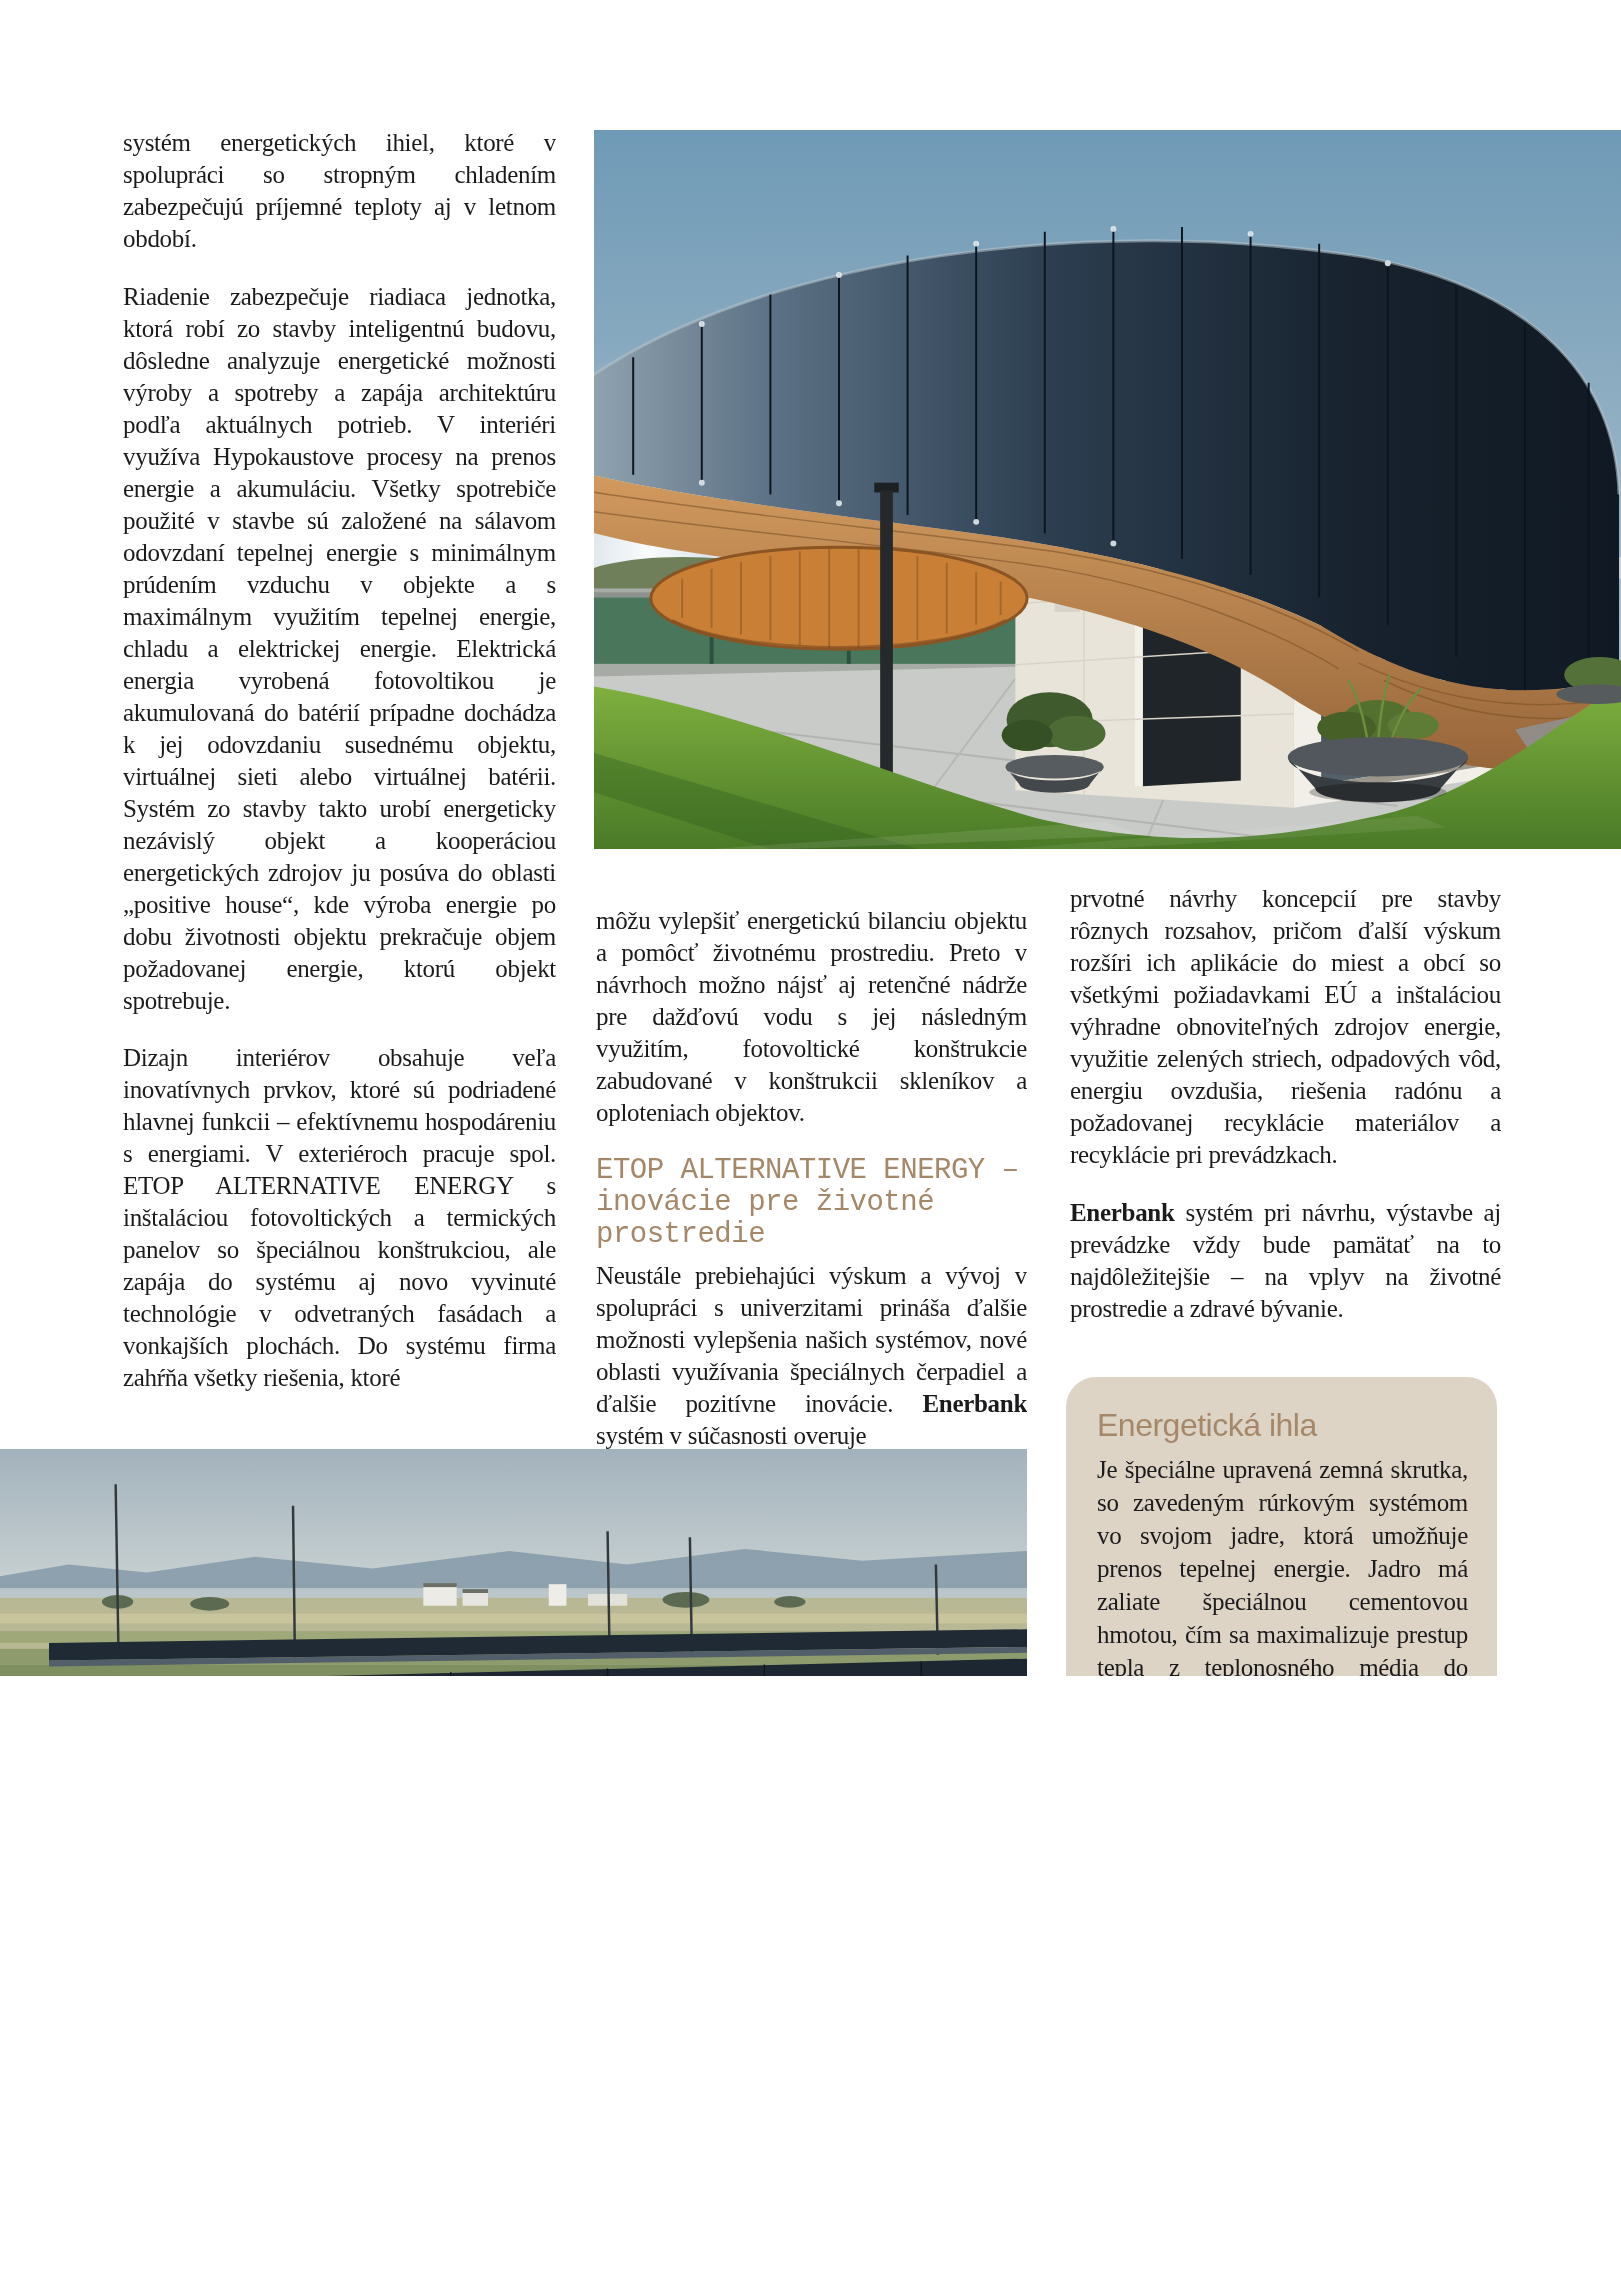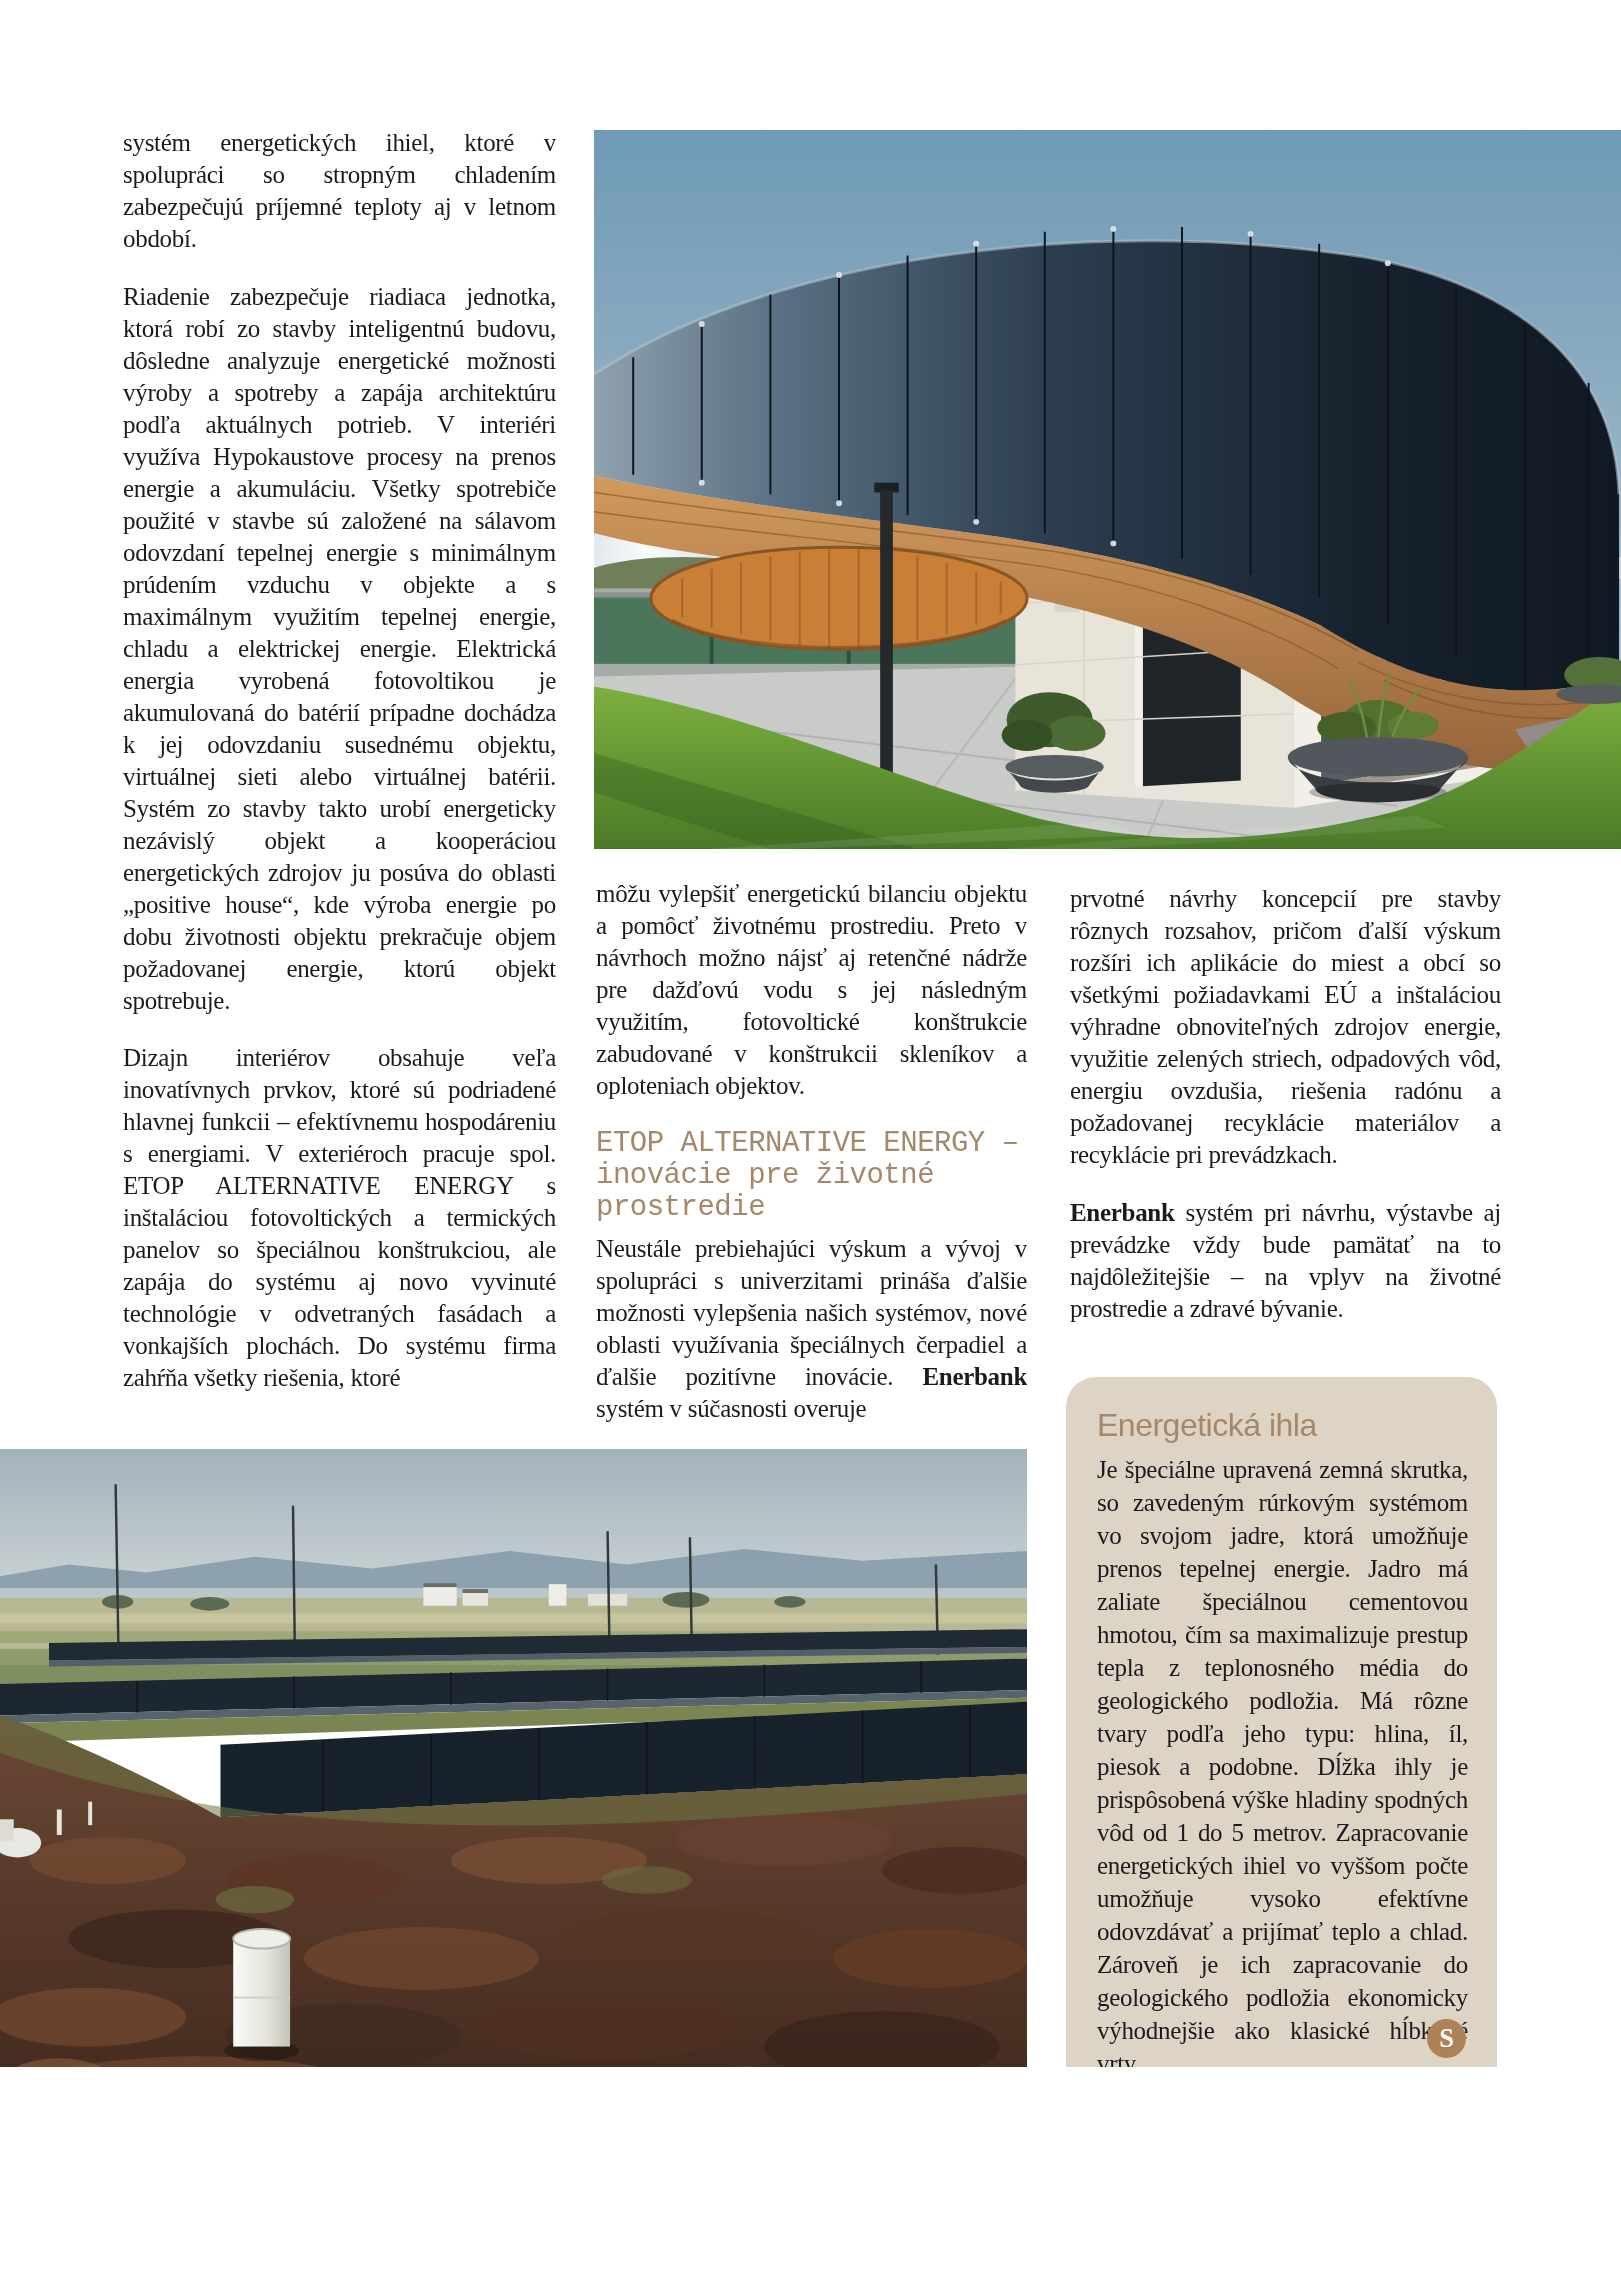--- a/index.html
+++ b/index.html
@@ -1,23 +1,23 @@
 <!DOCTYPE html>
 <html lang="sk" style="--tan: #a5876a; --box-bg: #ded4c6; --caption-block: #b3895e; --endmark: #ad8257; --text: #1b1b1d; --caption-text: #3c3c3c;"><head>
 <meta charset="utf-8">
 <style>
   html,body{margin:0;padding:0;background:#ffffff;}
-  .page{position:relative;width:1621px;height:2067px;background:#ffffff;overflow:hidden;
+  .page{position:relative;width:1621px;height:1676px;background:#ffffff;overflow:hidden;
         font-family:"Liberation Serif","DejaVu Serif",serif;color:var(--text,#1b1b1d);}
   .col{position:absolute;text-align:justify;font-size:25px;line-height:32px;
        letter-spacing:-0.3px;color:var(--text,#1b1b1d);}
   .col p{margin:0 0 25.5px 0;}
   .col p:last-child{margin-bottom:0;}
   #col-left{left:123px;top:127px;width:433px;height:1318px;overflow:hidden;}
-  #col-mid{left:596px;top:878px;width:431px;height:561px;overflow:hidden;}
+  #col-mid{left:596px;top:905px;width:431px;height:561px;overflow:hidden;}
   #col-right{left:1070px;top:883px;width:431px;height:490px;overflow:hidden;}
   .section-heading{font-family:Liberation Mono, monospace;font-size:29px;line-height:32px;
        color:var(--tan,#a5876a);letter-spacing:-0.5px;text-align:left;margin:11.8px 0 9.8px 0;}
   .photo{position:absolute;overflow:hidden;}
   #photo-top{left:594px;top:130px;width:1027px;height:719px;}
   #photo-bottom{left:0;top:1449px;width:1027px;height:720px;}
   .photo svg{display:block;width:100%;height:100%;}
   #info-box{position:absolute;left:1066px;top:1377px;width:431px;height:716px;
        background:var(--box-bg,#ded4c6);border-radius:30px;box-sizing:border-box;
        padding:29px 29px 29px 31px;overflow:hidden;}

